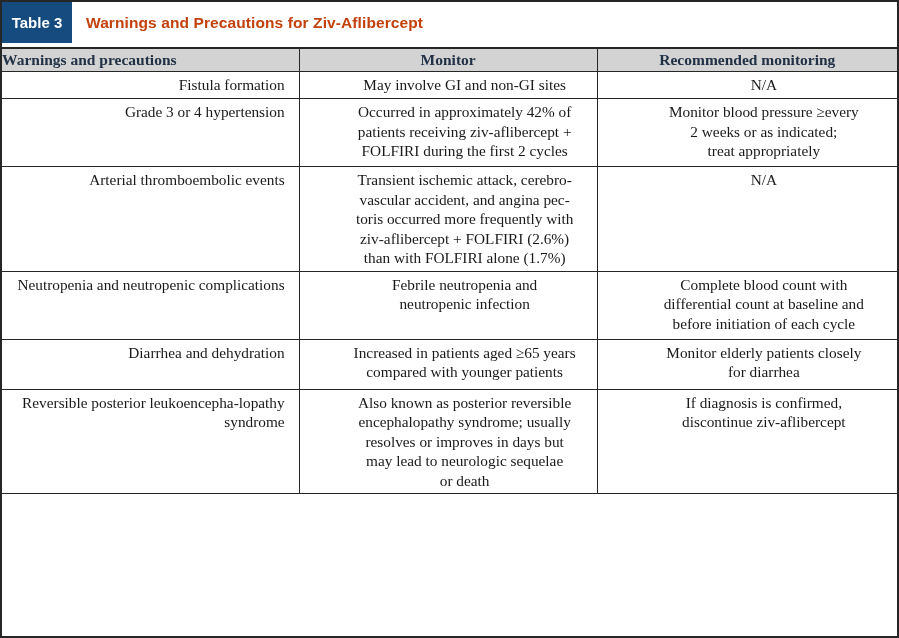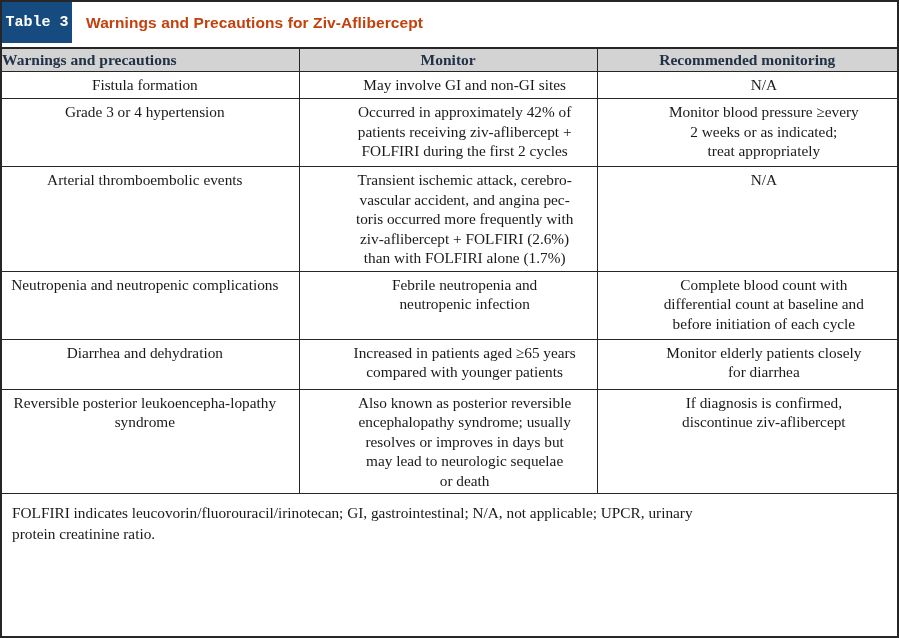--- a/index.html
+++ b/index.html
@@ -17,21 +17,21 @@
     position: relative;
     height: 45px;
     background: #ffffff;
   }
   .table-label {
     position: absolute;
     left: 0; top: 0;
     width: 70px; height: 41px;
     background: var(--navy, #164b7f);
     color: #ffffff;
-    font-family: Liberation Mono, monospace;
+    font-family: Liberation Sans, sans-serif;
     font-weight: bold;
     font-size: 15px;
     display: flex;
     align-items: center;
     justify-content: center;
   }
   .table-title {
     position: absolute;
     left: 84px; top: 0;
     height: 41px;
@@ -67,21 +67,21 @@
     line-height: 20px;
   }
   th.left { text-align: left; padding-left: 0; }
   td {
     vertical-align: top;
     font-size: 15.3px;
     line-height: 19.5px;
     padding: 3px 6px;
     color: #191919;
   }
-  td.warn { text-align: center; padding-left: 3px; padding-right: 14px; font-family: Liberation Serif, serif; }
+  td.warn { text-align: right; padding-left: 3px; padding-right: 14px; font-family: Liberation Serif, serif; }
   td.center { text-align: center; white-space: pre-line; padding-left: 39px; }
   tr.r1 { height: 27px; }
   tr.r2 { height: 68px; }
   tr.r3 { height: 100px; }
   tr.r4 { height: 80px; }
   tr.r5 { height: 68px; }
   tr.r6 { height: 50px; }
   tr.r7 { height: 102px; }
   
   .footnote {
@@ -160,19 +160,14 @@
 encephalopathy syndrome; usually
 resolves or improves in days but
 may lead to neurologic sequelae
 or death</td>
         <td class="center">If diagnosis is confirmed,
 discontinue ziv-aflibercept</td>
       </tr>
     </tbody>
   </table>
 
-  <div class="footnote">
-    <p class="abbr">FOLFIRI indicates leucovorin/fluorouracil/irinotecan; GI, gastrointestinal; N/A, not applicable; UPCR, urinary
-protein creatinine ratio.</p>
-
-  </div>
 
 </div>
 
 </body></html>

